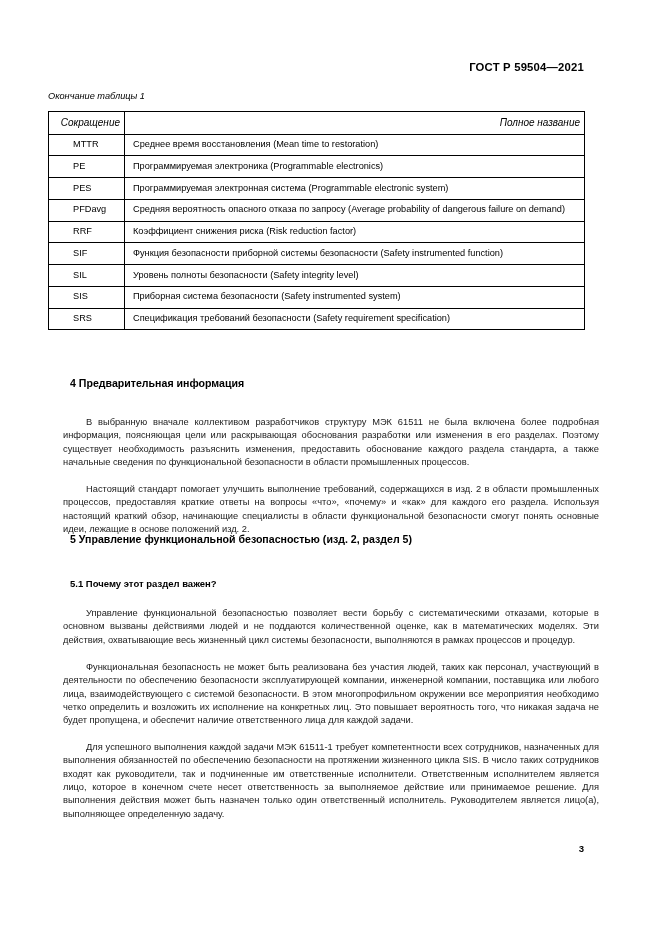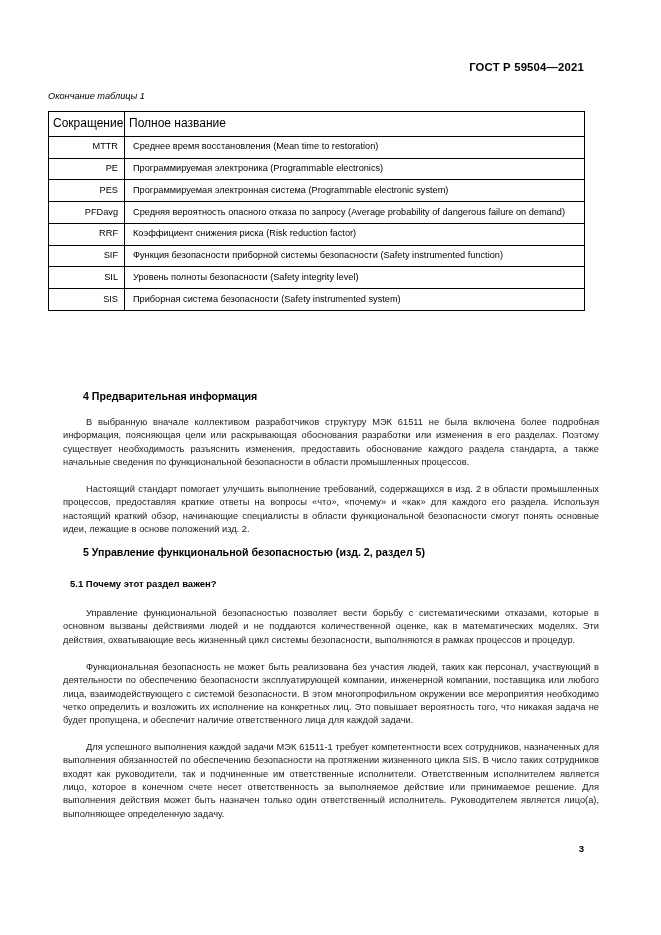--- a/index.html
+++ b/index.html
@@ -61,44 +61,44 @@
   .abbr-table col.c1 { width: 76px; }
   .abbr-table col.c2 { width: 460px; }
 
   .abbr-table th,
   .abbr-table td {
     border: 1px solid #000;
     vertical-align: top;
     color: #000;
   }
   .abbr-table thead th {
-    font-size: 12px;
+    font-size: 10px;
     font-weight: normal;
-    text-align: left;
+    text-align: right;
     padding: 5px 4px 5px 4px;
     line-height: 1.15;
+    font-style: italic;
   }
   .abbr-table tbody td {
     font-size: 9.2px;
     line-height: 1.28;
     padding: 4.5px 6px 4.5px 8px;
   }
   .abbr-table tbody td.abbr {
-    padding-left: 1px;
+    padding-left: 24px;
     white-space: nowrap;
-    text-align: right;
   }
   .abbr-table tbody td.full {
     text-align: justify;
     text-justify: inter-word;
   }
 
   
   h2.sec {
-    margin: 13px;
+    margin: 0;
     font-size: 10.6px;
     font-weight: bold;
     color: #000;
     line-height: 1.2;
   }
   h3.subsec {
     margin: 0;
     font-size: 9.5px;
     font-weight: bold;
     color: #000;
@@ -184,20 +184,24 @@
           <td class="full">Функция безопасности приборной системы безопасности (Safety instrumented function)</td>
         </tr>
         <tr>
           <td class="abbr">SIL</td>
           <td class="full">Уровень полноты безопасности (Safety integrity level)</td>
         </tr>
         <tr>
           <td class="abbr">SIS</td>
           <td class="full">Приборная система безопасности (Safety instrumented system)</td>
         </tr>
+        <tr>
+          <td class="abbr">SRS</td>
+          <td class="full">Спецификация требований безопасности (Safety requirement specification)</td>
+        </tr>
       </tbody>
     </table>
 
     <h2 class="sec h-sec1">4 Предварительная информация</h2>
 
     <p class="body p1">В выбранную вначале коллективом разработчиков структуру МЭК 61511 не была включена более подробная информация, поясняющая цели или раскрывающая обоснования разработки или изменения в его разделах. Поэтому существует необходимость разъяснить изменения, предоставить обоснование каждого раздела стандарта, а также начальные сведения по функциональной безопасности в области промышленных процессов.</p>
 
     <p class="body p2">Настоящий стандарт помогает улучшить выполнение требований, содержащихся в изд. 2 в области промышленных процессов, предоставляя краткие ответы на вопросы «что», «почему» и «как» для каждого его раздела. Используя настоящий краткий обзор, начинающие специалисты в области функциональной безопасности смогут понять основные идеи, лежащие в основе положений изд. 2.</p>
 
     <h2 class="sec h-sec2">5 Управление функциональной безопасностью (изд. 2, раздел 5)</h2>

